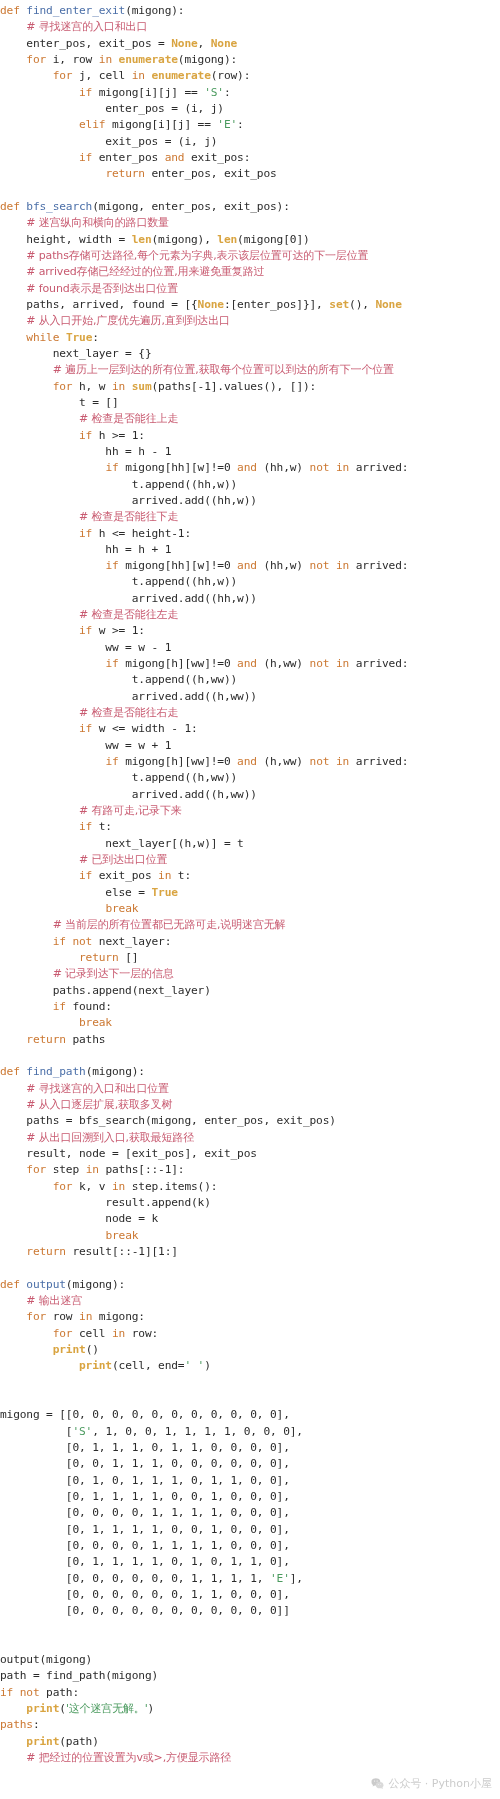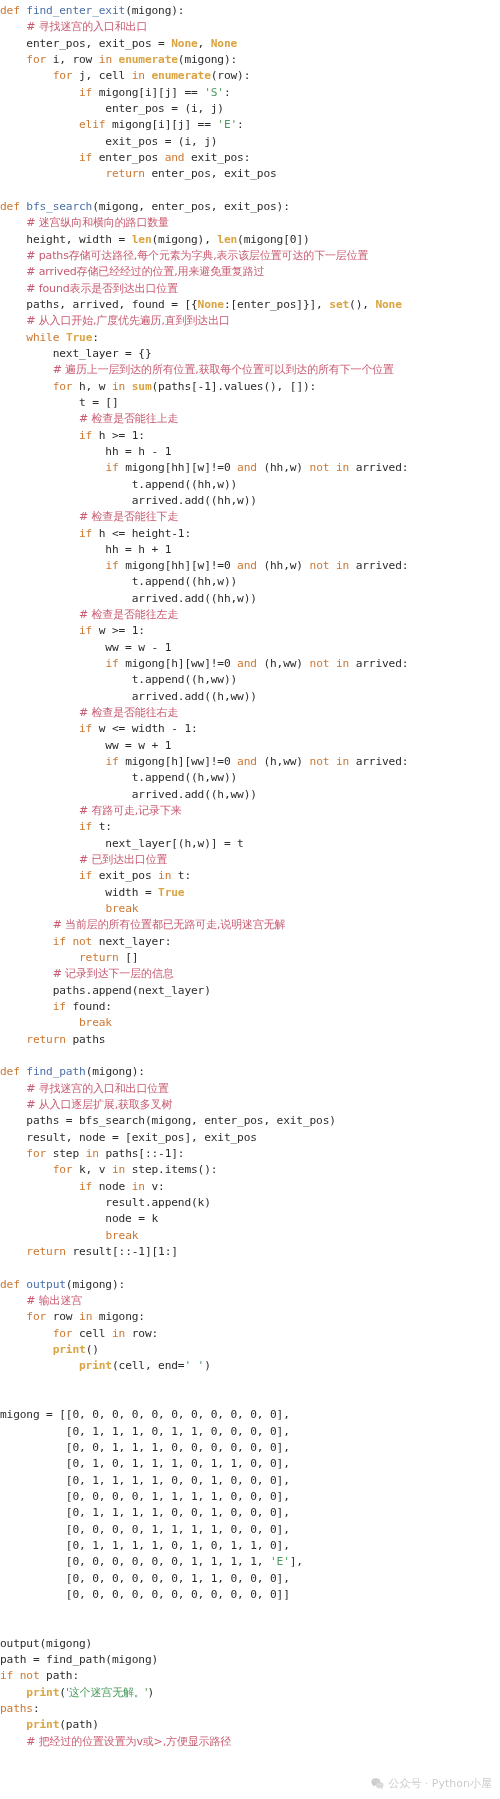--- a/index.html
+++ b/index.html
@@ -112,53 +112,54 @@
     <span class="code-line"><span class="pl">            </span><span class="kw">if</span><span class="pl"> w &lt;= width - 1:</span></span>
     <span class="code-line"><span class="pl">                ww = w + 1</span></span>
     <span class="code-line"><span class="pl">                </span><span class="kw">if</span><span class="pl"> migong[h][ww]!=0 </span><span class="kw">and</span><span class="pl"> (h,ww) </span><span class="kw">not</span><span class="pl"> </span><span class="kw">in</span><span class="pl"> arrived:</span></span>
     <span class="code-line"><span class="pl">                    t.append((h,ww))</span></span>
     <span class="code-line"><span class="pl">                    arrived.add((h,ww))</span></span>
     <span class="code-line"><span class="pl">            </span><span class="cmt cjk"># 有路可走,记录下来</span></span>
     <span class="code-line"><span class="pl">            </span><span class="kw">if</span><span class="pl"> t:</span></span>
     <span class="code-line"><span class="pl">                next_layer[(h,w)] = t</span></span>
     <span class="code-line"><span class="pl">            </span><span class="cmt cjk"># 已到达出口位置</span></span>
     <span class="code-line"><span class="pl">            </span><span class="kw">if</span><span class="pl"> exit_pos </span><span class="kw">in</span><span class="pl"> t:</span></span>
-    <span class="code-line"><span class="pl">                width = </span><span class="bi">True</span></span>
+    <span class="code-line"><span class="pl">                else = </span><span class="bi">True</span></span>
     <span class="code-line"><span class="pl">                </span><span class="kw">break</span></span>
     <span class="code-line"><span class="pl">        </span><span class="cmt cjk"># 当前层的所有位置都已无路可走,说明迷宫无解</span></span>
     <span class="code-line"><span class="pl">        </span><span class="kw">if</span><span class="pl"> </span><span class="kw">not</span><span class="pl"> next_layer:</span></span>
     <span class="code-line"><span class="pl">            </span><span class="kw">return</span><span class="pl"> []</span></span>
     <span class="code-line"><span class="pl">        </span><span class="cmt cjk"># 记录到达下一层的信息</span></span>
     <span class="code-line"><span class="pl">        paths.append(next_layer)</span></span>
     <span class="code-line"><span class="pl">        </span><span class="kw">if</span><span class="pl"> found:</span></span>
     <span class="code-line"><span class="pl">            </span><span class="kw">break</span></span>
     <span class="code-line"><span class="pl">    </span><span class="kw">return</span><span class="pl"> paths</span></span>
     <span class="code-line">&nbsp;</span>
     <span class="code-line"><span class="kw">def </span><span class="fn">find_path</span><span class="pl">(migong):</span></span>
     <span class="code-line"><span class="pl">    </span><span class="cmt cjk"># 寻找迷宫的入口和出口位置</span></span>
     <span class="code-line"><span class="pl">    </span><span class="cmt cjk"># 从入口逐层扩展,获取多叉树</span></span>
     <span class="code-line"><span class="pl">    paths = bfs_search(migong, enter_pos, exit_pos)</span></span>
+    <span class="code-line"><span class="pl">    </span><span class="cmt cjk"># 从出口回溯到入口,获取最短路径</span></span>
     <span class="code-line"><span class="pl">    result, node = [exit_pos], exit_pos</span></span>
     <span class="code-line"><span class="pl">    </span><span class="kw">for</span><span class="pl"> step </span><span class="kw">in</span><span class="pl"> paths[::-1]:</span></span>
     <span class="code-line"><span class="pl">        </span><span class="kw">for</span><span class="pl"> k, v </span><span class="kw">in</span><span class="pl"> step.items():</span></span>
-    <span class="code-line"><span class="pl">            </span><span class="kw">if</span><span class="pl"> node </span><span class="kw">in</span><span class="pl"> v:</span></span>
     <span class="code-line"><span class="pl">                result.append(k)</span></span>
     <span class="code-line"><span class="pl">                node = k</span></span>
     <span class="code-line"><span class="pl">                </span><span class="kw">break</span></span>
     <span class="code-line"><span class="pl">    </span><span class="kw">return</span><span class="pl"> result[::-1][1:]</span></span>
     <span class="code-line">&nbsp;</span>
     <span class="code-line"><span class="kw">def </span><span class="fn">output</span><span class="pl">(migong):</span></span>
     <span class="code-line"><span class="pl">    </span><span class="cmt cjk"># 输出迷宫</span></span>
     <span class="code-line"><span class="pl">    </span><span class="kw">for</span><span class="pl"> row </span><span class="kw">in</span><span class="pl"> migong:</span></span>
     <span class="code-line"><span class="pl">        </span><span class="kw">for</span><span class="pl"> cell </span><span class="kw">in</span><span class="pl"> row:</span></span>
     <span class="code-line"><span class="pl">        </span><span class="bi">print</span><span class="pl">()</span></span>
     <span class="code-line"><span class="pl">            </span><span class="bi">print</span><span class="pl">(cell, end=</span><span class="str">' '</span><span class="pl">)</span></span>
     <span class="code-line">&nbsp;</span>
     <span class="code-line">&nbsp;</span>
     <span class="code-line"><span class="pl">migong = [[0, 0, 0, 0, 0, 0, 0, 0, 0, 0, 0],</span></span>
+    <span class="code-line"><span class="pl">          [</span><span class="str">'S'</span><span class="pl">, 1, 0, 0, 1, 1, 1, 1, 0, 0, 0],</span></span>
     <span class="code-line"><span class="pl">          [0, 1, 1, 1, 0, 1, 1, 0, 0, 0, 0],</span></span>
     <span class="code-line"><span class="pl">          [0, 0, 1, 1, 1, 0, 0, 0, 0, 0, 0],</span></span>
     <span class="code-line"><span class="pl">          [0, 1, 0, 1, 1, 1, 0, 1, 1, 0, 0],</span></span>
     <span class="code-line"><span class="pl">          [0, 1, 1, 1, 1, 0, 0, 1, 0, 0, 0],</span></span>
     <span class="code-line"><span class="pl">          [0, 0, 0, 0, 1, 1, 1, 1, 0, 0, 0],</span></span>
     <span class="code-line"><span class="pl">          [0, 1, 1, 1, 1, 0, 0, 1, 0, 0, 0],</span></span>
     <span class="code-line"><span class="pl">          [0, 0, 0, 0, 1, 1, 1, 1, 0, 0, 0],</span></span>
     <span class="code-line"><span class="pl">          [0, 1, 1, 1, 1, 0, 1, 0, 1, 1, 0],</span></span>
     <span class="code-line"><span class="pl">          [0, 0, 0, 0, 0, 0, 1, 1, 1, 1, </span><span class="str">'E'</span><span class="pl">],</span></span>
     <span class="code-line"><span class="pl">          [0, 0, 0, 0, 0, 0, 1, 1, 0, 0, 0],</span></span>

